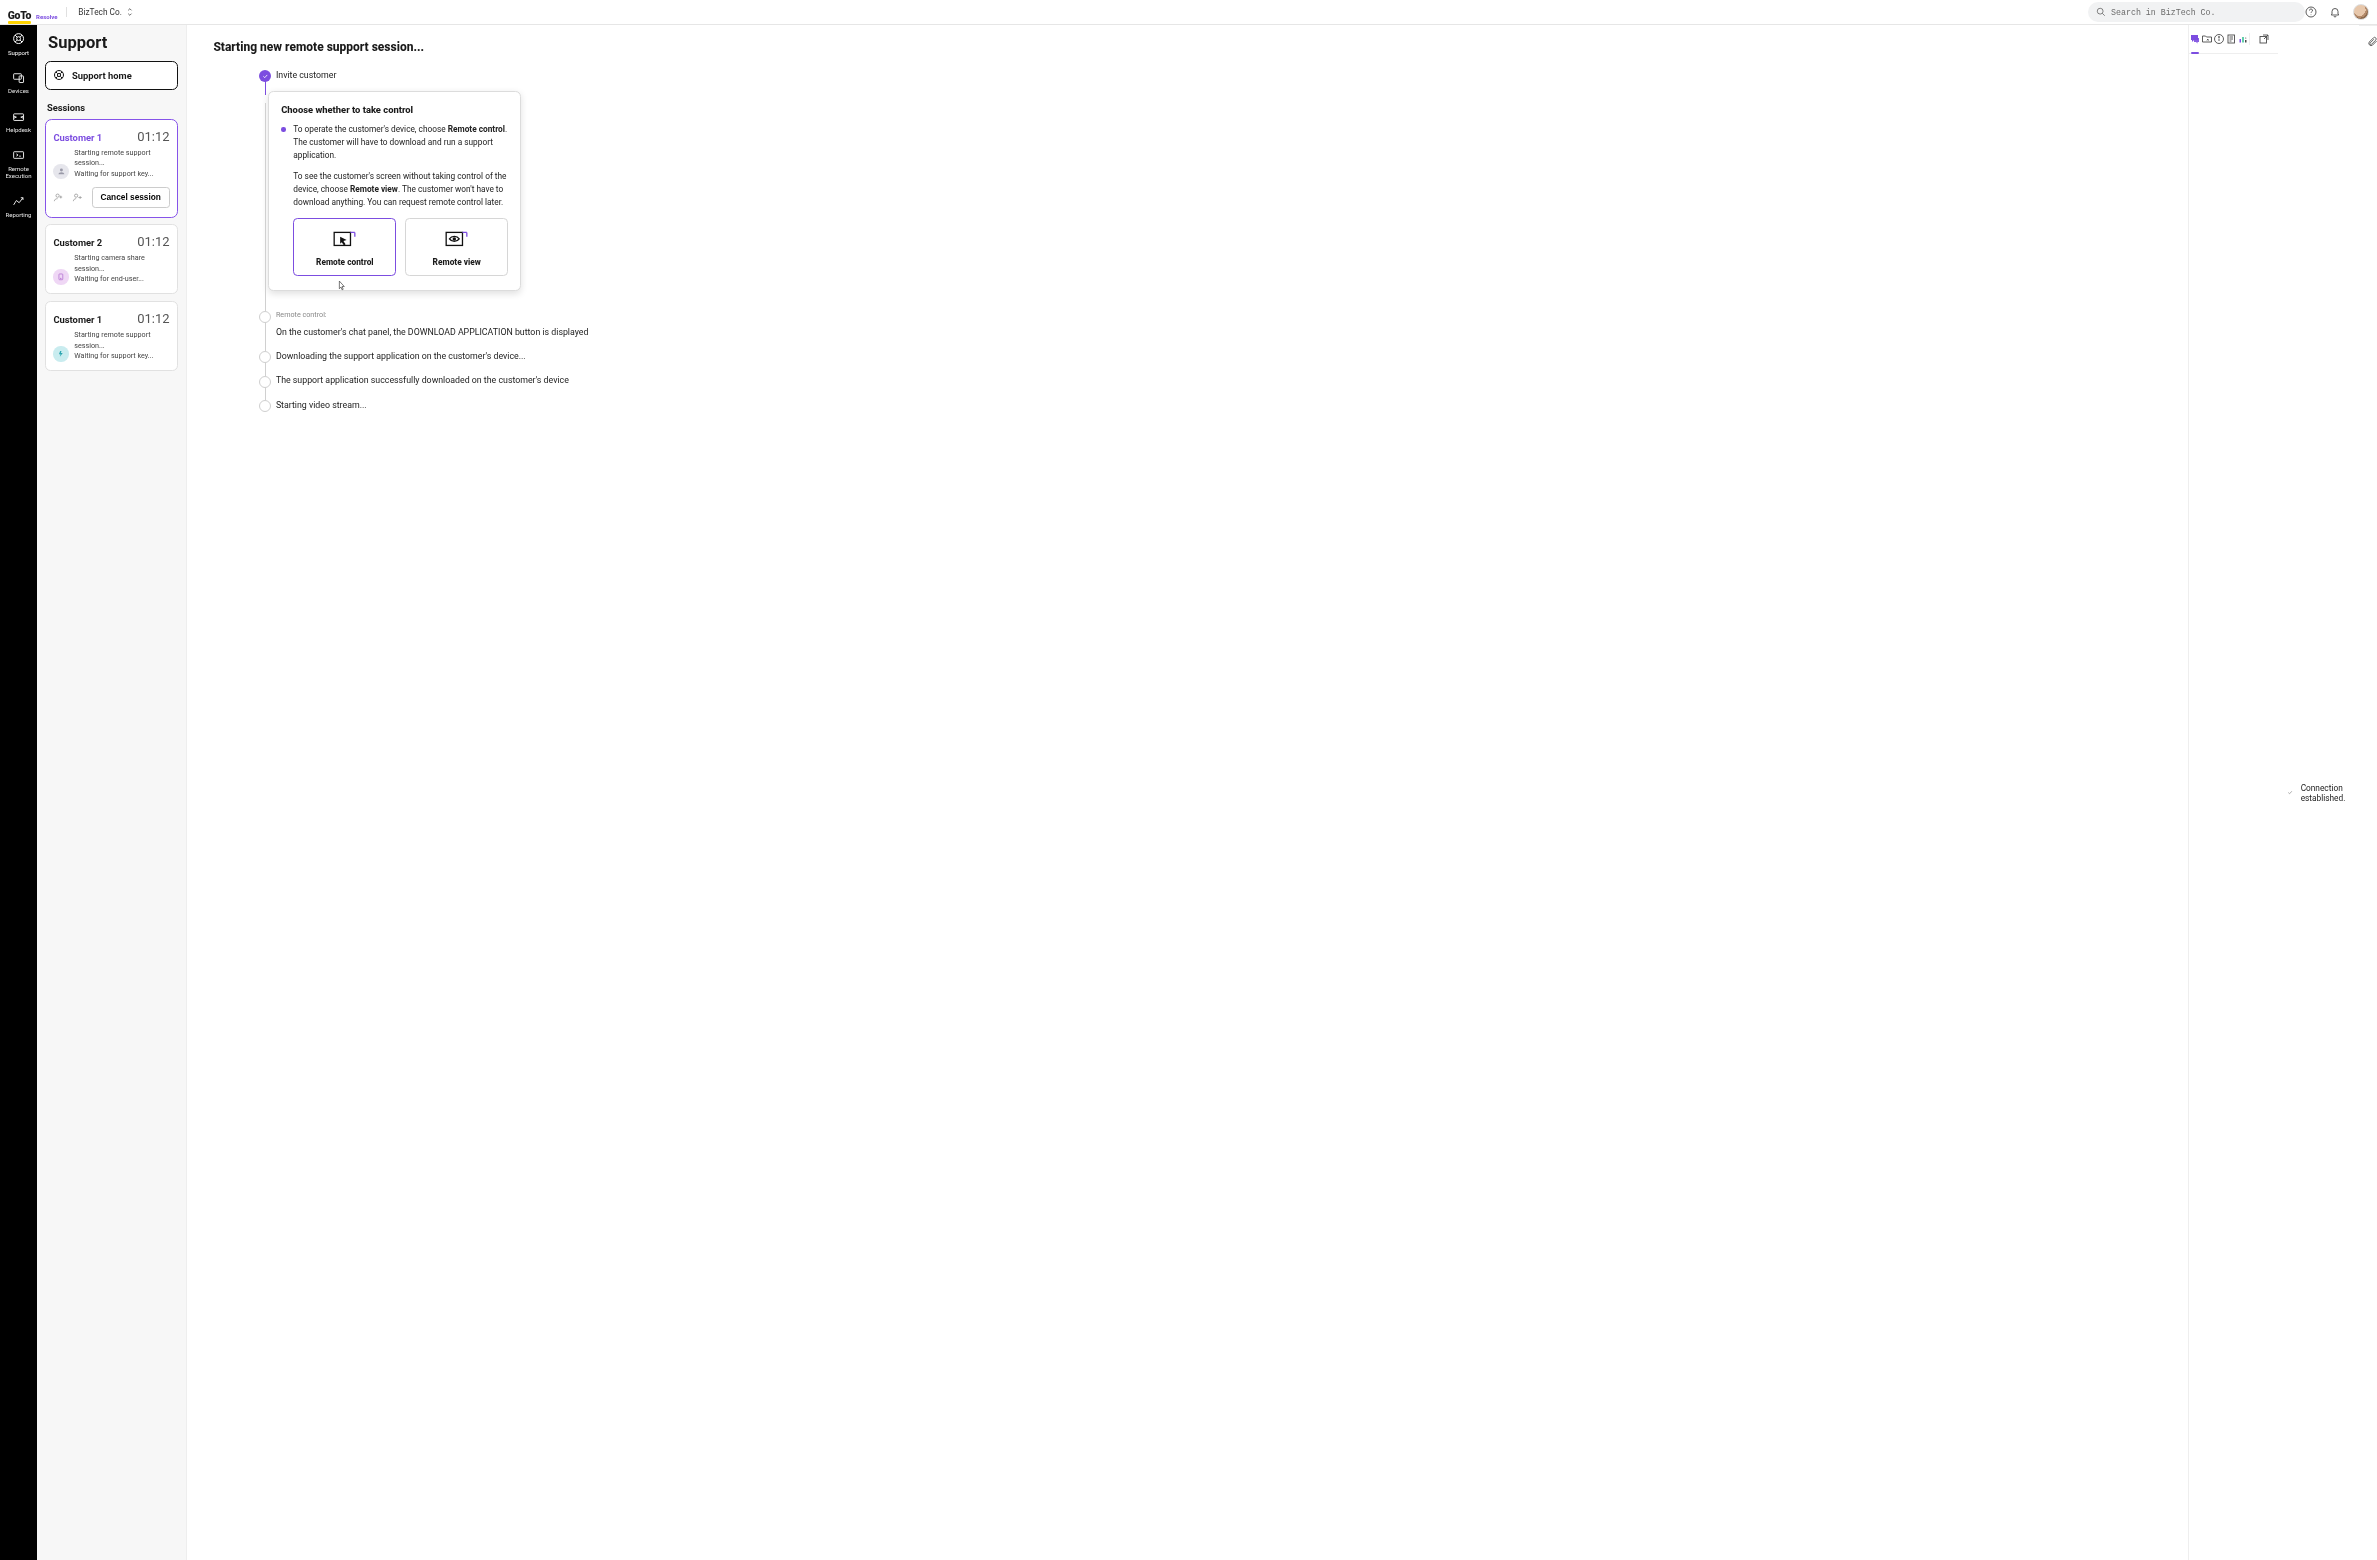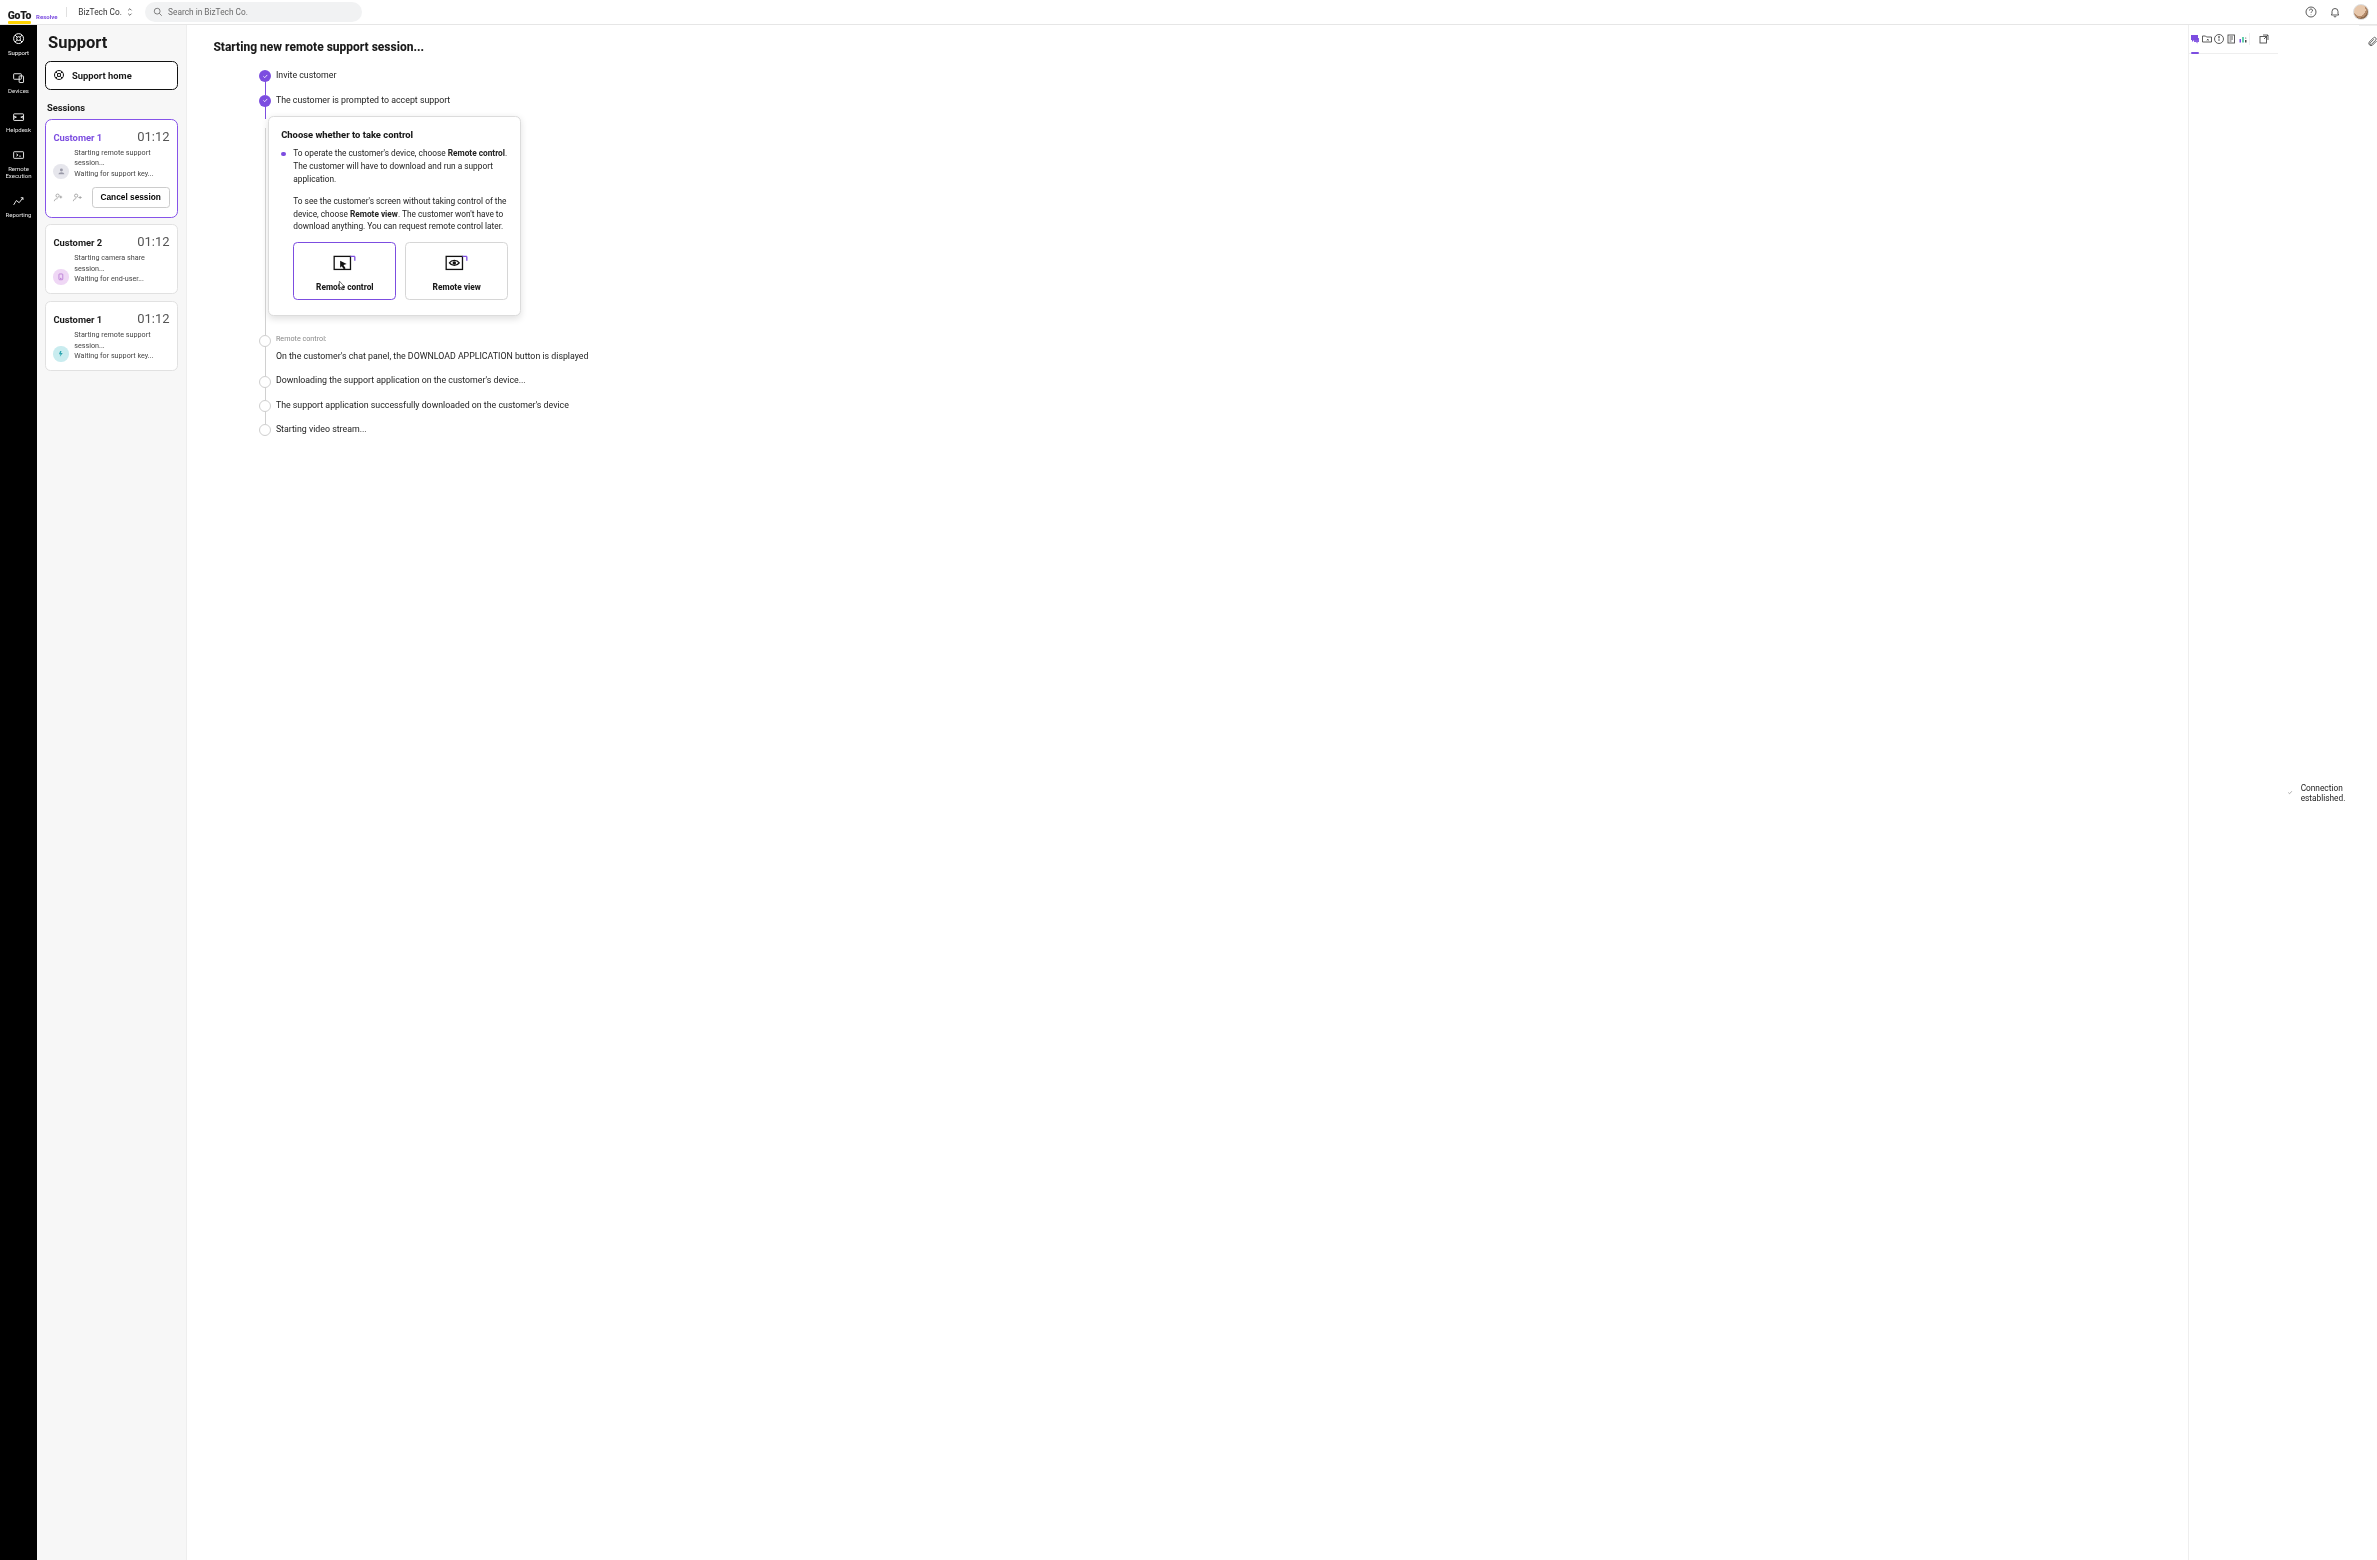--- a/index.html
+++ b/index.html
@@ -3,21 +3,21 @@
 <meta charset="utf-8">
 <style>
 * { box-sizing: border-box; margin: 0; padding: 0; }
 body { font-family: -apple-system, BlinkMacSystemFont, "Segoe UI", Roboto, Helvetica, Arial, sans-serif; background: #fff; color: #1a1a1a; font-size: 7.7px; }
 .app { display: grid; grid-template-columns: 37px 150px 1fr 188px; height: 100vh; }
 
 
 .header { position: fixed; top:0; left:0; right:0; height:25px; display:flex; align-items:center; background:#fff; border-bottom:0.6px solid #e6e6e6; z-index:5; padding:0 7.7px; }
 .header .logo { display:flex; align-items:center; gap:4px;margin-top:8px; }
 .header .org { display:flex; align-items:center; gap:4.4px; padding:0 11px; color:#333; font-size:8.3px; border-left:0.6px solid #e0e0e0; margin-left:8.8px;text-align:right;}
-.header .search-wrap { flex:1; display:flex; justify-content:flex-start; }
+.header .search-wrap { flex:1; display:flex; justify-content:flex-end;font-family:Liberation Mono, monospace; }
 .header .search { width: 217px; height:20px; background:#f1f2f3; border-radius:11px; display:flex; align-items:center; padding:0 7.7px; gap:5.5px; color:#6b6b6b; font-size:8.3px;}
 .header .right { display:flex; align-items:center; gap:12px; }
 .avatar { width:16.5px; height:16.5px; border-radius:50%; background: radial-gradient(circle at 40% 35%, #e7c7ab 0 48%, #b38a6a 49% 62%, #8d6a4d 63% 100%); border:0.6px solid #ddd;}
 .icon-btn { display:inline-flex; align-items:center; justify-content:center; color:#4a4a4a; cursor:pointer; }
 
 
 .rail { background:#000; color:#fff; padding-top:31px; display:flex; flex-direction:column; align-items:center; gap:13.2px; }
 .rail .item { display:flex; flex-direction:column; align-items:center; gap:3.3px; font-size:6px; color:#e6e6e6; cursor:pointer; width:100%; padding:1.1px 0;}
 .rail .item.active { color:#fff; }
 .rail .item .ico { width:13.2px; height:13.2px; display:flex; align-items:center; justify-content:center;}
@@ -267,28 +267,20 @@
 
     <div class="step done">
       <span class="dot done">
             <svg width="6.6" height="6.6" viewBox="0 0 24 24" fill="none" stroke="#fff" stroke-width="3">
               <path d="M5 12 L10 17 L19 7"></path>
             </svg>
           </span>
       <div class="label">Invite customer</div>
     </div>
 
-    <div class="step done">
-      <span class="dot done">
-            <svg width="6.6" height="6.6" viewBox="0 0 24 24" fill="none" stroke="#fff" stroke-width="3">
-              <path d="M5 12 L10 17 L19 7"></path>
-            </svg>
-          </span>
-      <div class="label">The customer is prompted to accept support</div>
-    </div>
 
     <div class="step" style="--line:#d0d0d0;">
 
       <div class="choose-card">
         <h3>Choose whether to take control</h3>
         <div class="choose-body">
           <span class="choose-bullet"></span>
           <div class="choose-text">
             <p><span>To operate the customer's device, choose </span><b>Remote control</b><span>. The customer will have to download and run a support application.</span></p>
             <p><span>To see the customer's screen without taking control of the device, choose </span><b>Remote view</b><span>. The customer won't have to download anything. You can request remote control later.</span></p>

